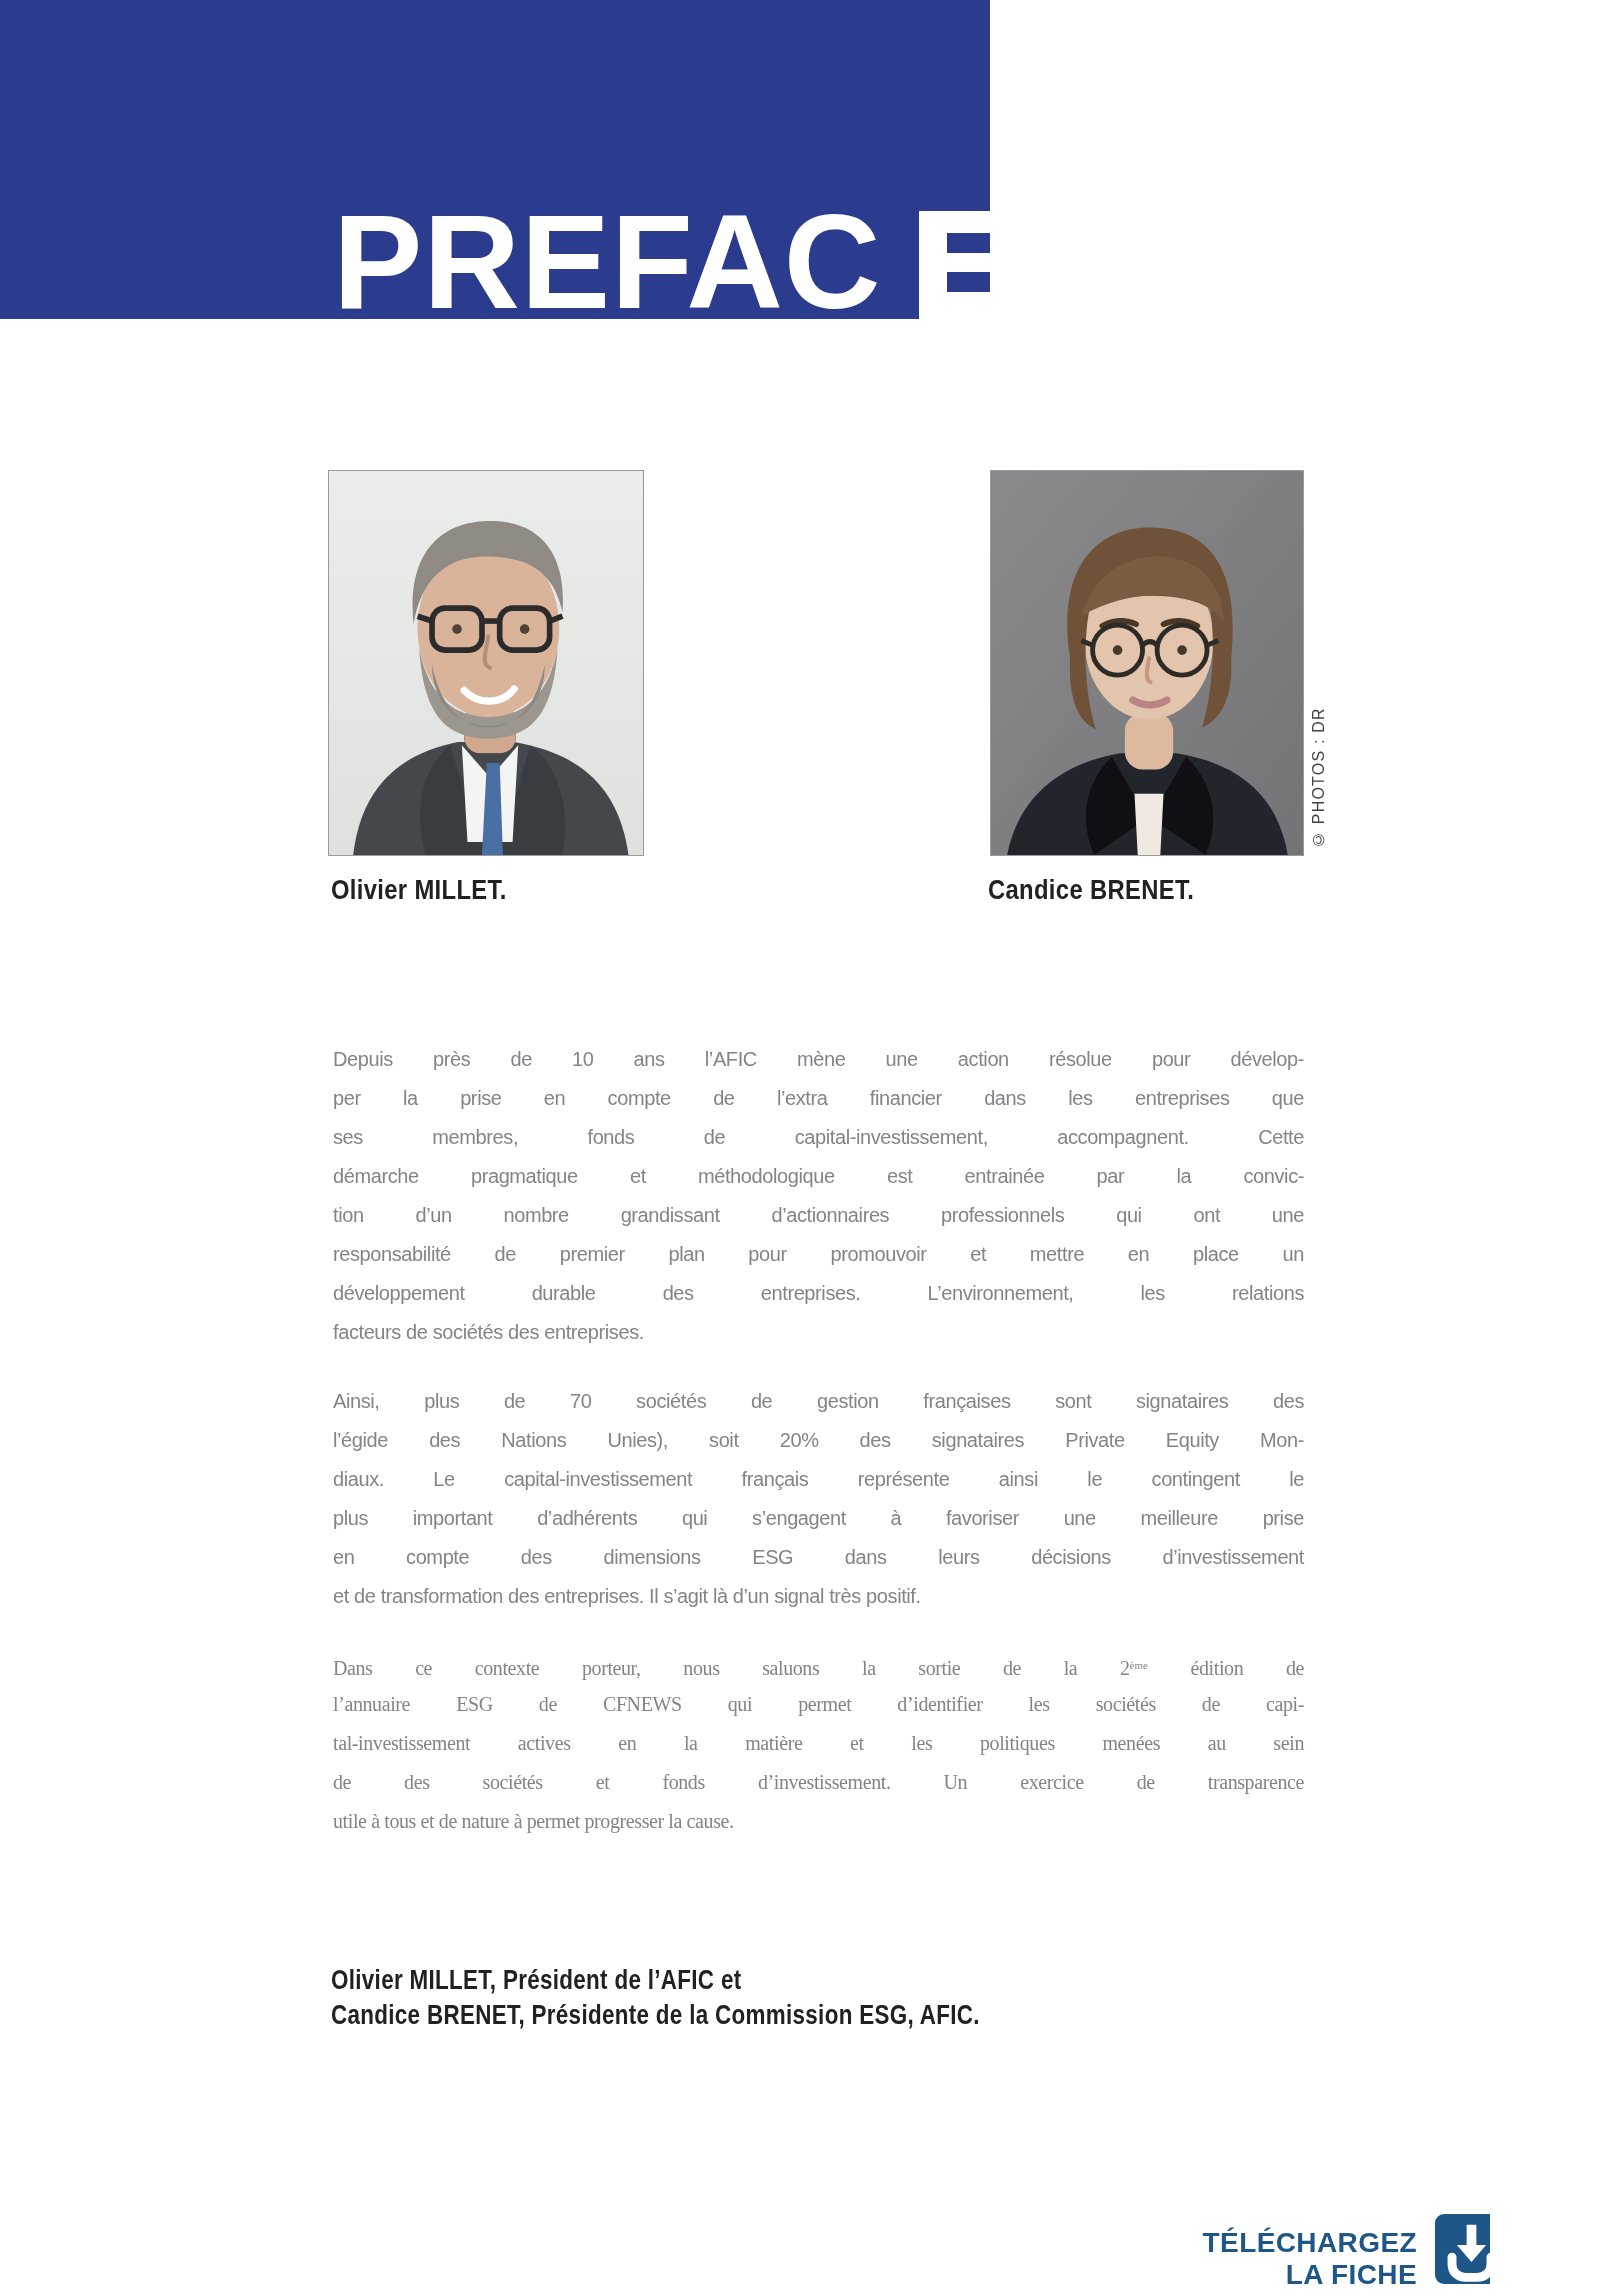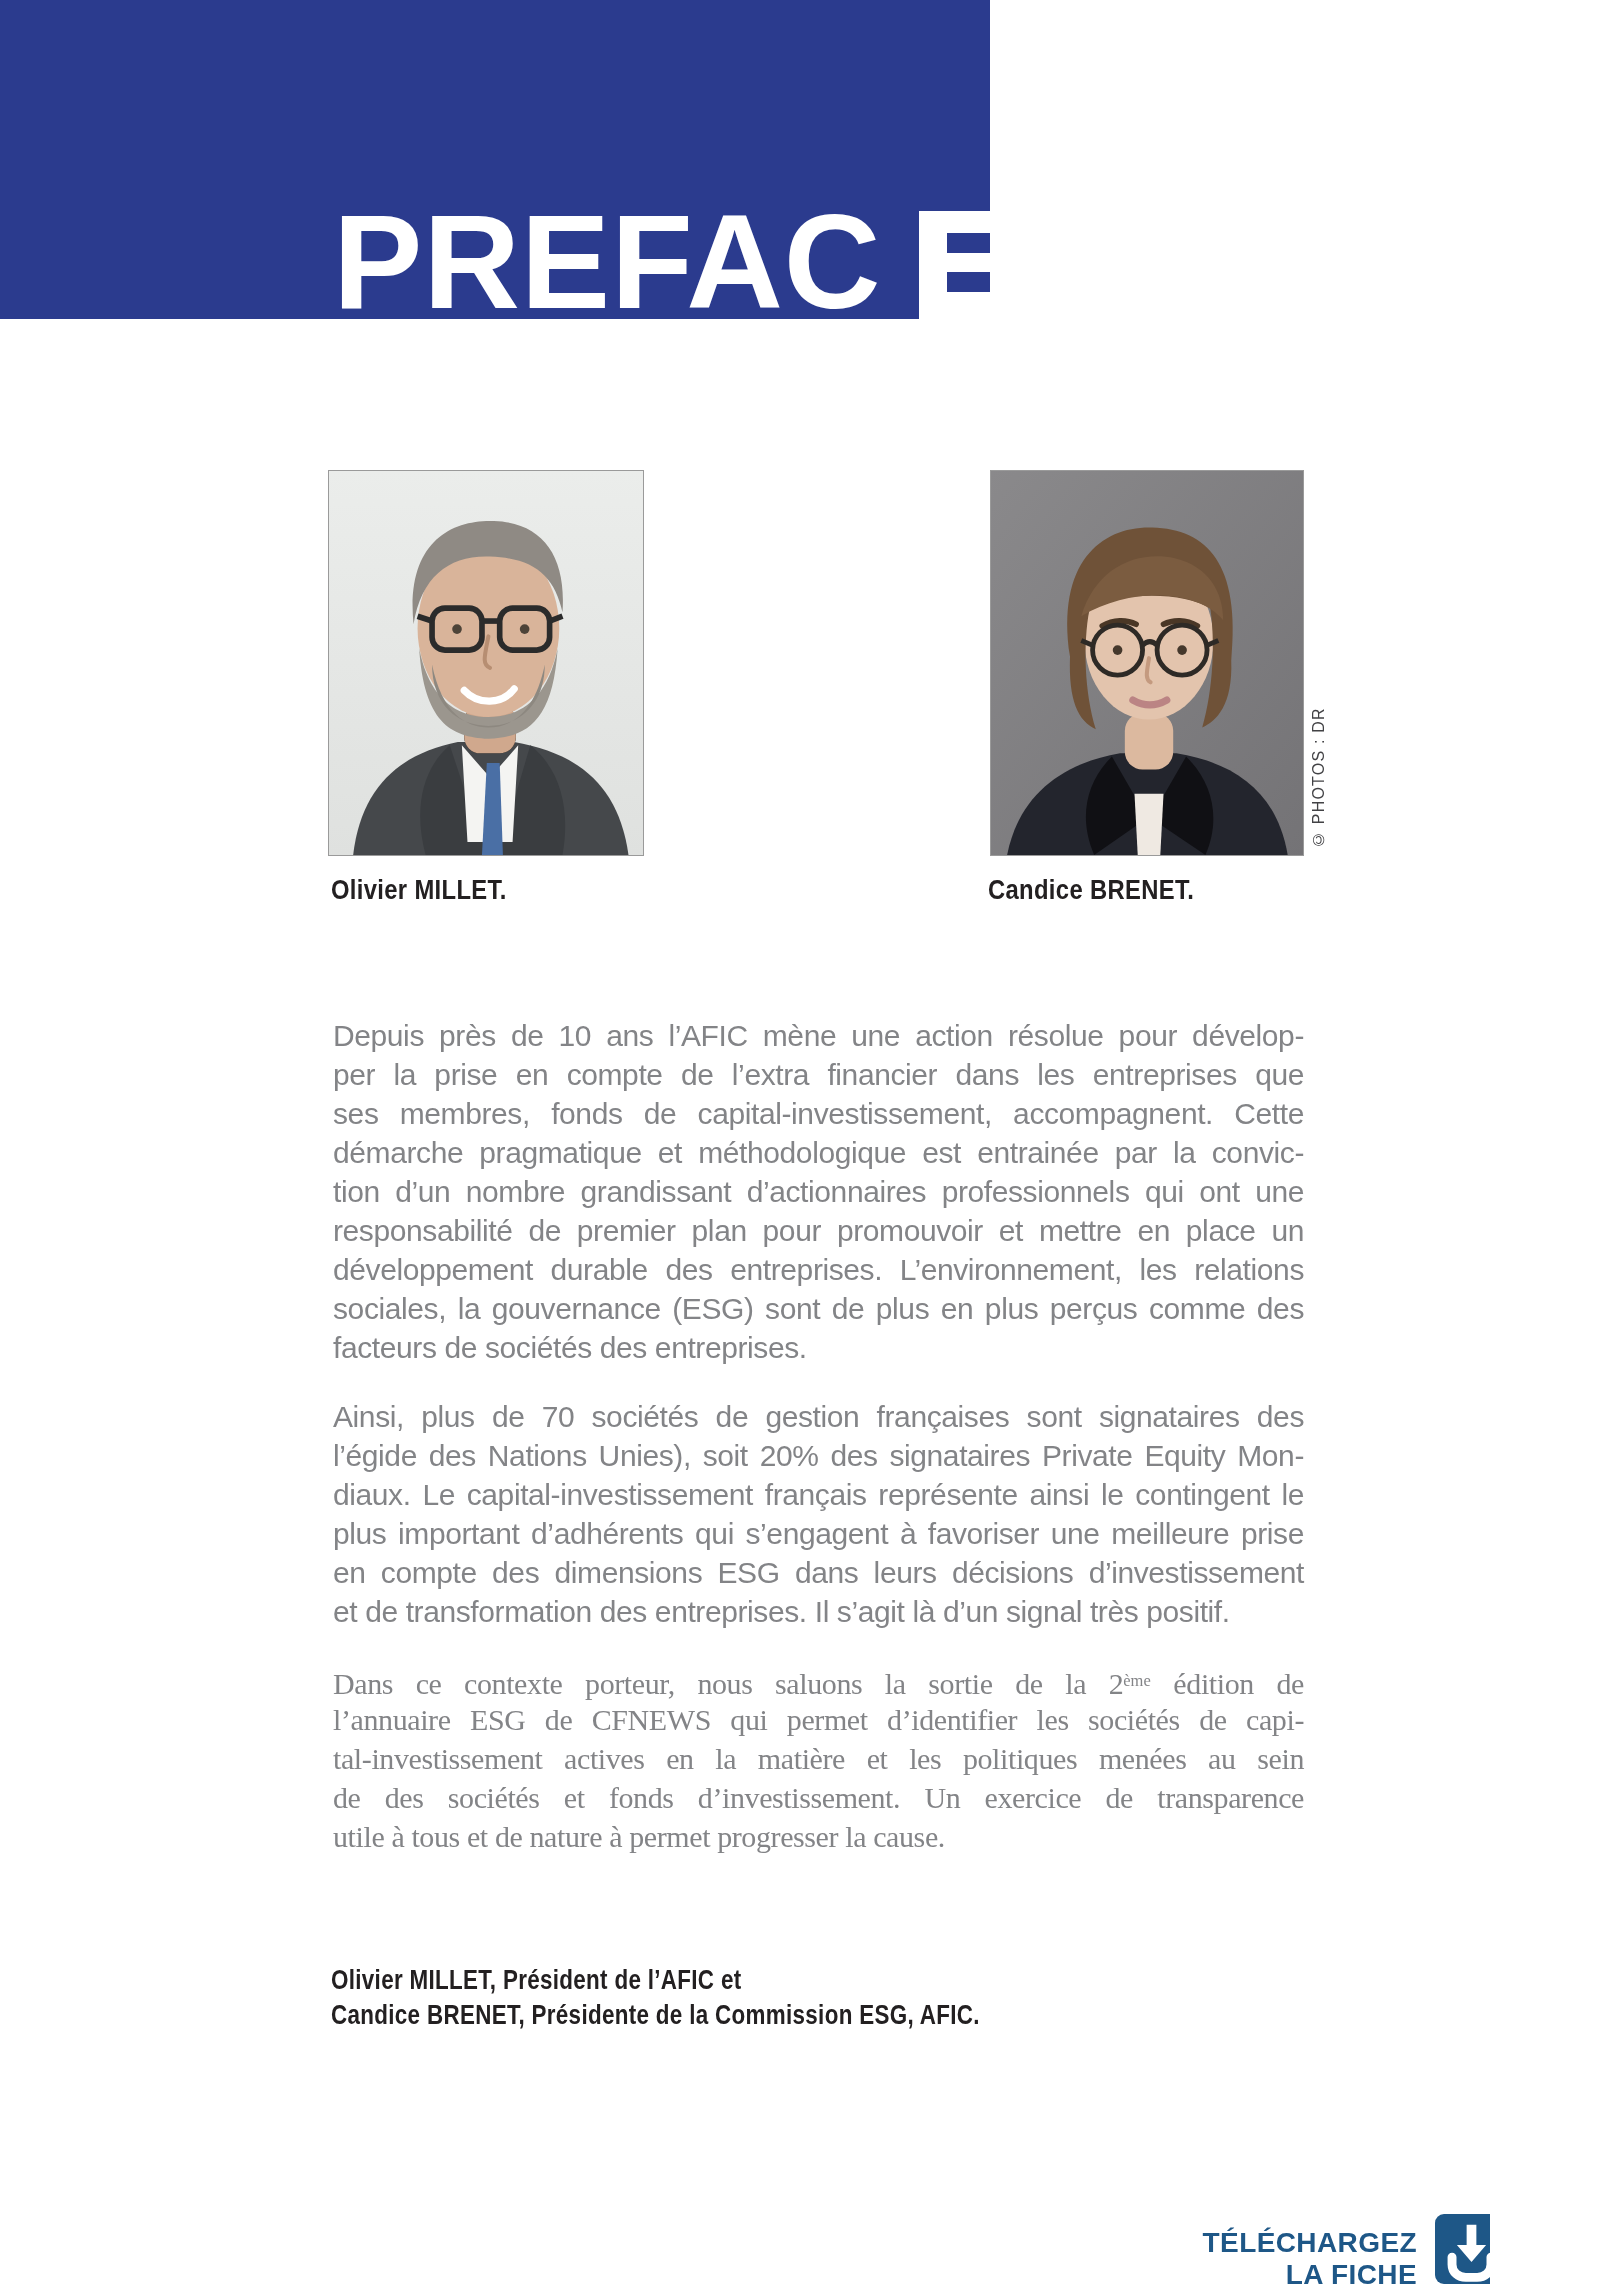--- a/index.html
+++ b/index.html
@@ -28,22 +28,22 @@
     font-size:16px;letter-spacing:1.2px;color:#424245;white-space:nowrap;
   }
   .caption{
     position:absolute;top:874px;font-size:28px;font-weight:bold;color:#232021;
     transform:scaleX(0.85);transform-origin:left top;white-space:nowrap;letter-spacing:0.4px;
   }
   .caption.c1{left:331px;}
   .caption.c2{left:988px;}
   
   .body-text{
-    position:absolute;left:333px;top:1016px;width:971px;
-    font-size:30px;line-height:39px;color:#838487;letter-spacing:-0.4px;
+    position:absolute;left:333px;top:1040px;width:971px;
+    font-size:20px;line-height:39px;color:#838487;letter-spacing:-0.4px;
   }
   .paragraph{margin:0 0 30px 0;}
   .paragraph:last-child{margin-bottom:0;font-family:Liberation Serif, serif;}
   .line{text-align:justify;text-align-last:justify;height:39px;white-space:normal;}
   .line.last{text-align-last:left;}
   .sup{font-size:0.55em;vertical-align:0.5em;letter-spacing:0;}
   
   .signature{
     position:absolute;left:331px;top:1962px;
     font-size:28px;font-weight:bold;color:#232021;line-height:35px;
@@ -164,21 +164,20 @@
 
   <div class="body-text">
       <div class="paragraph">
         <div class="line">Depuis près de 10 ans l’AFIC mène une action résolue pour dévelop-</div>
         <div class="line">per la prise en compte de l’extra financier dans les entreprises que</div>
         <div class="line">ses membres, fonds de capital-investissement, accompagnent. Cette</div>
         <div class="line">démarche pragmatique et méthodologique est entrainée par la convic-</div>
         <div class="line">tion d’un nombre grandissant d’actionnaires professionnels qui ont une</div>
         <div class="line">responsabilité de premier plan pour promouvoir et mettre en place un</div>
         <div class="line">développement durable des entreprises. L’environnement, les relations</div>
-        <div class="line">sociales, la gouvernance (ESG) sont de plus en plus perçus comme des</div>
         <div class="line last">facteurs de sociétés des entreprises.</div>
       </div>
       <div class="paragraph">
         <div class="line">Ainsi, plus de 70 sociétés de gestion françaises sont signataires des</div>
         <div class="line">l’égide des Nations Unies), soit 20% des signataires Private Equity Mon-</div>
         <div class="line">diaux. Le capital-investissement français représente ainsi le contingent le</div>
         <div class="line">plus important d’adhérents qui s’engagent à favoriser une meilleure prise</div>
         <div class="line">en compte des dimensions ESG dans leurs décisions d’investissement</div>
         <div class="line last">et de transformation des entreprises. Il s’agit là d’un signal très positif.</div>
       </div>

